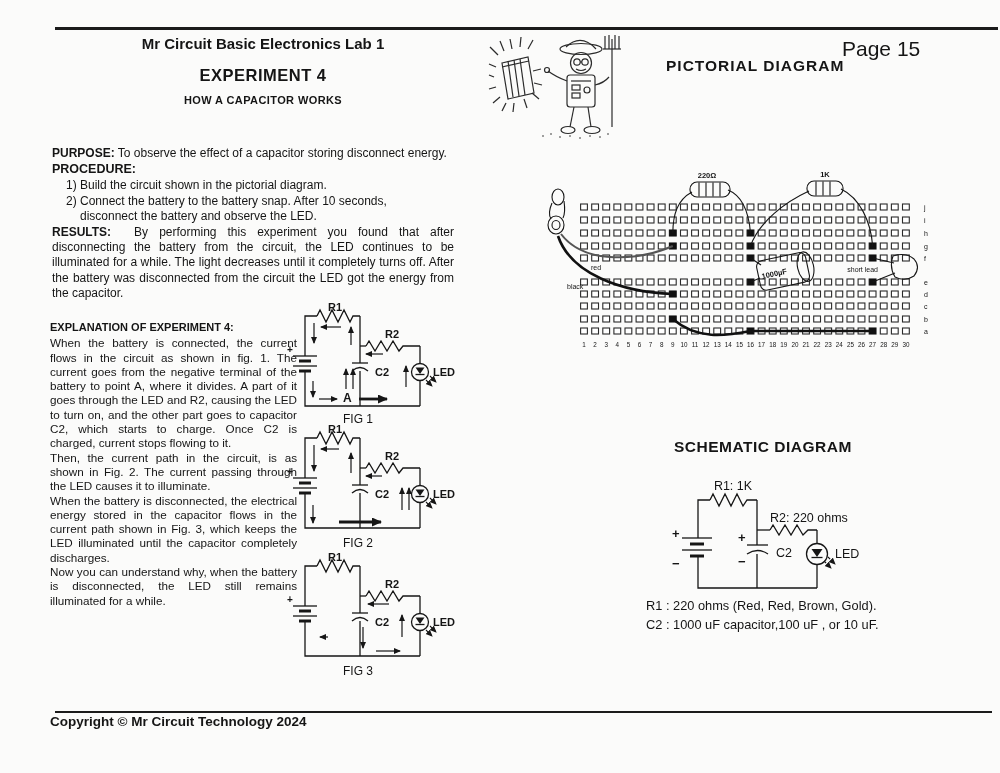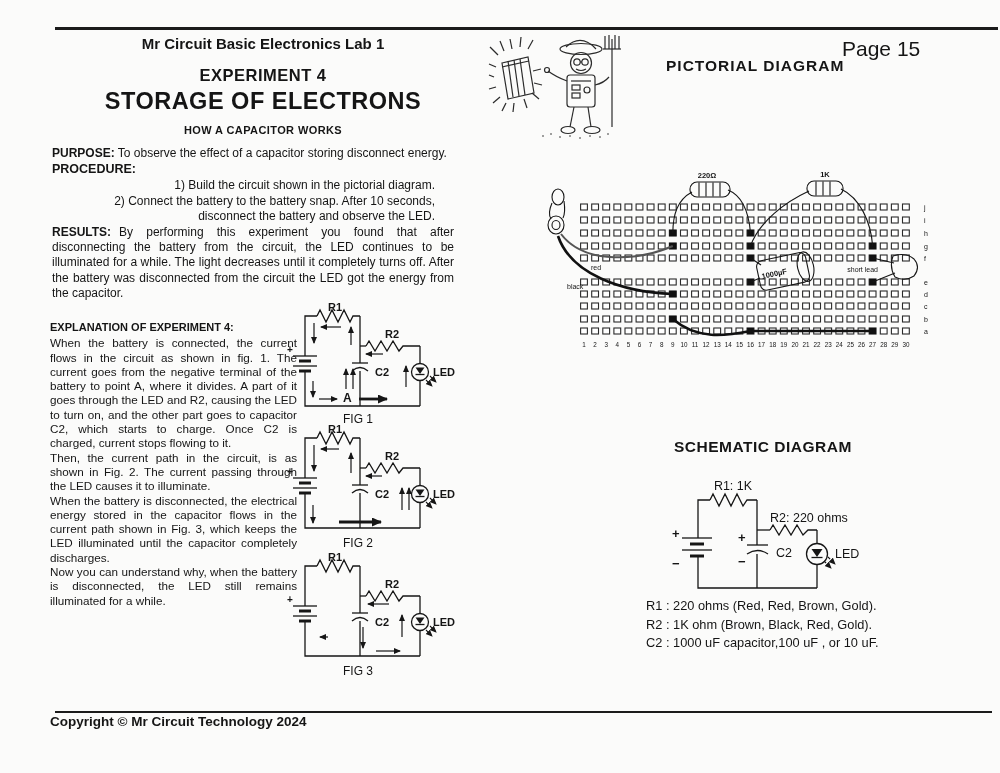--- a/index.html
+++ b/index.html
@@ -15,23 +15,23 @@
   .hdr .l3{font-size:23.5px;font-weight:bold;margin-top:3px;letter-spacing:.5px;}
   .hdr .l4{font-size:11px;font-weight:bold;margin-top:9px;letter-spacing:.4px;}
 
   .pageno{position:absolute;left:842px;top:37px;font-size:21px;}
   .pict-title{position:absolute;left:666px;top:57px;font-size:15.5px;font-weight:bold;letter-spacing:1px;}
   .schem-title{position:absolute;left:674px;top:438px;font-size:15.5px;font-weight:bold;letter-spacing:.5px;}
 
   .col-left{position:absolute;left:52px;top:146px;width:402px;font-size:12px;line-height:15.2px;}
   .para{margin:0;}
   .results{text-align:justify;margin-top:1px;}
-  .results b{margin-right:8px;}
+  .results b{margin-right:23px;}
   .head{margin:1px 0 1px 0;font-weight:bold;font-size:12.5px;}
-  .step{margin-left:8px;padding-left:20px;text-indent:-14px;width:355px;text-align:right;}
+  .step{margin-left:8px;padding-left:20px;text-indent:-14px;width:355px;}
 
   .col-exp{position:absolute;left:50px;top:320px;width:247px;font-size:11.7px;line-height:14.3px;}
   .exp-head{font-weight:bold;font-size:11px;margin:0 0 2px 0;}
   .exp{margin:0;text-align:justify;}
   .note{margin-top:13px;}
 
   .parts{position:absolute;left:646px;top:597px;font-size:12.8px;line-height:18.5px;}
   .copyright{position:absolute;left:50px;top:714px;font-size:13.5px;font-weight:bold;}
 
   svg{position:absolute;overflow:visible;}
@@ -67,21 +67,20 @@
 </head>
 <body>
 
 <div class="page">
 
   <div class="rule rule-top"></div>
 
   <div class="hdr">
     <div class="l1">Mr Circuit Basic Electronics Lab 1</div>
     <div class="l2">EXPERIMENT 4</div>
-    <div class="l3">STORAGE OF ELECTRONS</div>
     <div class="l4">HOW A CAPACITOR WORKS</div>
   </div>
 
   <div class="pageno">Page 15</div>
 
   <svg id="mascot" width="175" height="108" viewBox="0 0 175 108">
     <defs>
       <marker id="ah" markerWidth="8" markerHeight="8" refX="6" refY="3" orient="auto" markerUnits="userSpaceOnUse">
         <path d="M0,0 L7,3 L0,6 Z" fill="#161616"></path>
       </marker>
@@ -738,20 +737,19 @@
       <line class="ledout" x1="198" y1="99" x2="205" y2="106"></line>
     </g>
     <text class="sch-lbl" x="103" y="32" text-anchor="middle">R1: 1K</text>
     <text class="sch-lbl" x="140" y="64">R2: 220 ohms</text>
     <text class="sch-lbl" x="146" y="99">C2</text>
     <text class="sch-lbl" x="205" y="100">LED</text>
   </svg>
 
   <div class="parts">
     <div>R1 : 220 ohms (Red, Red, Brown, Gold).</div>
-    <div>R2 : 1K ohm (Brown, Black, Red, Gold).</div>
     <div>C2 : 1000 uF capacitor,100 uF , or 10 uF.</div>
   </div>
 
   <div class="rule rule-bottom"></div>
   <div class="copyright">Copyright © Mr Circuit Technology 2024</div>
 
 </div>
 
 </body></html>

